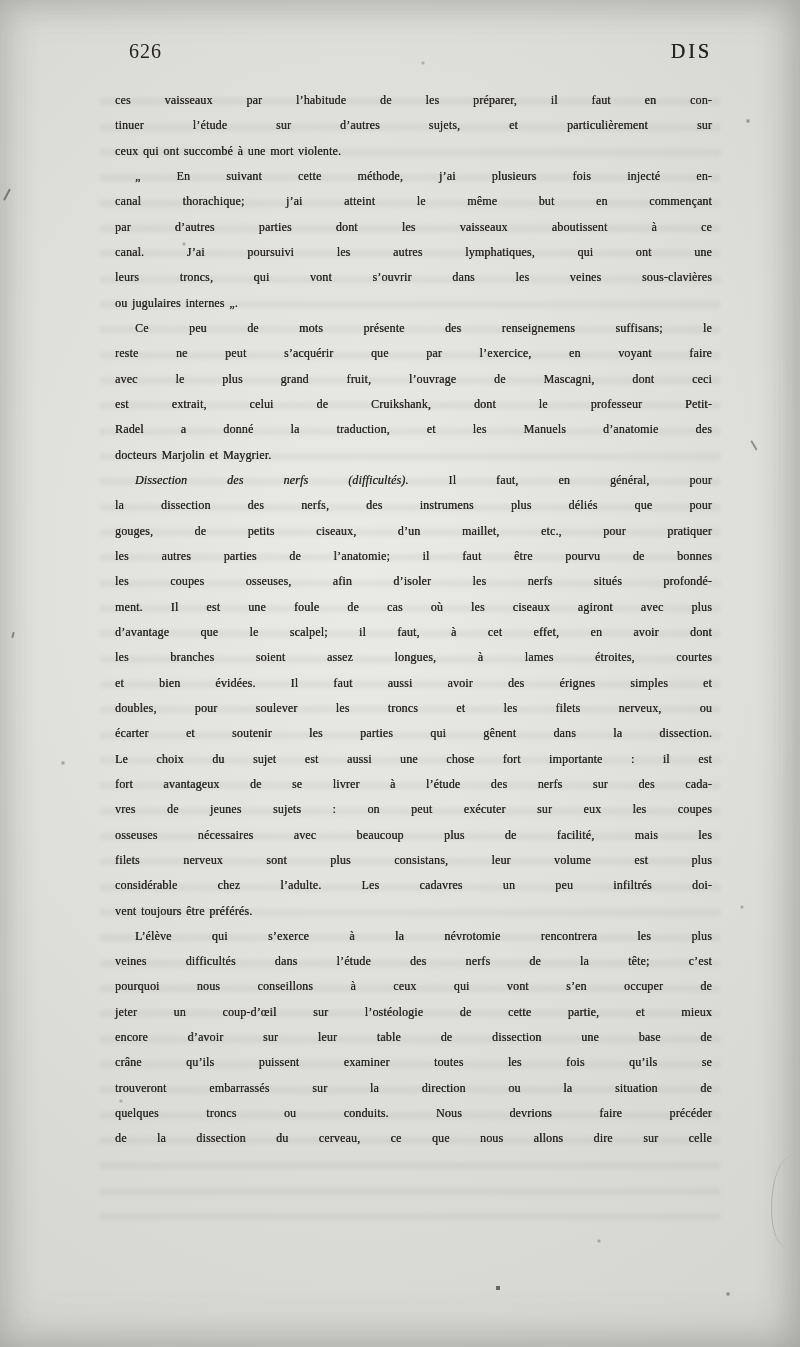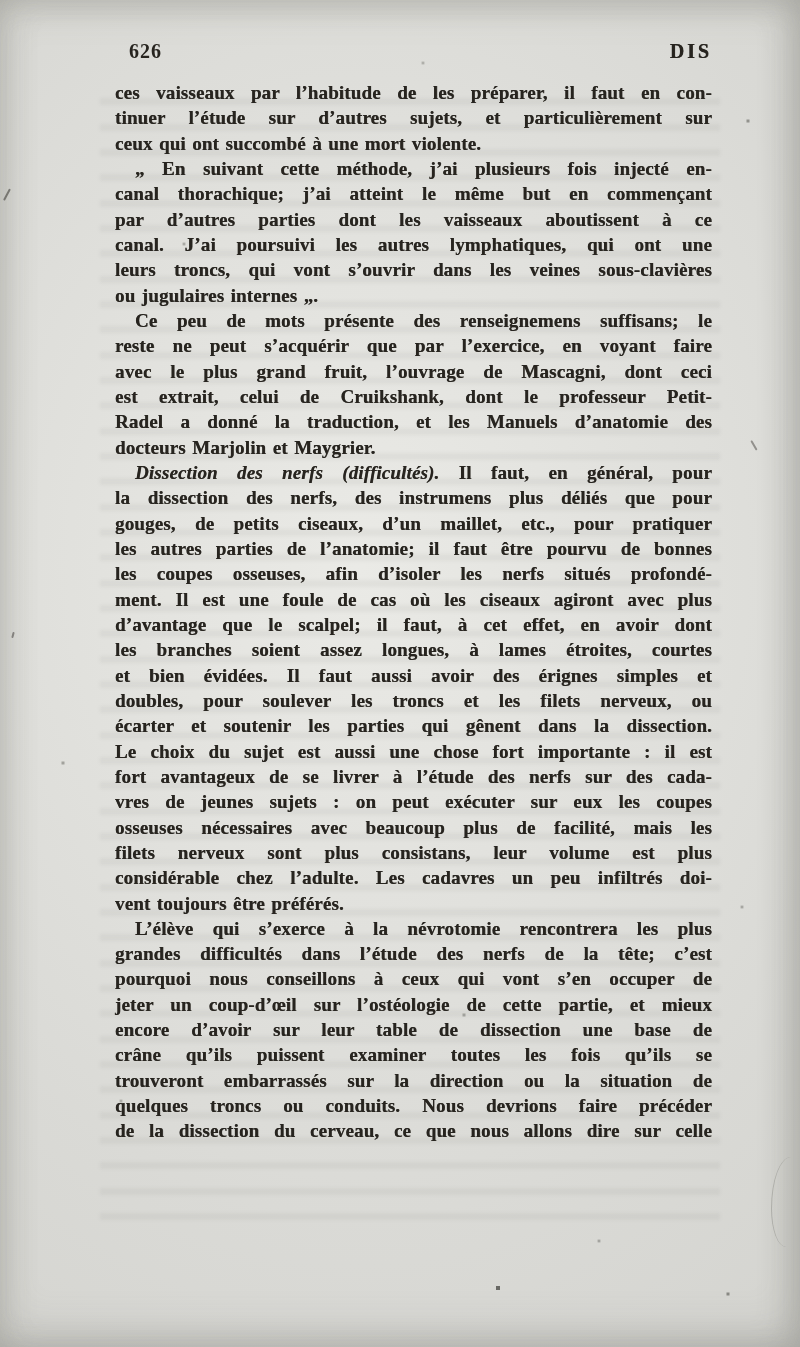--- a/index.html
+++ b/index.html
@@ -12,21 +12,20 @@
     background:
       radial-gradient(ellipse 120% 90% at 45% 42%, rgba(236,236,232,0.9) 0%, rgba(220,220,216,0.4) 55%, rgba(200,200,195,0.55) 100%),
       #d8d8d4;
     box-shadow:
       inset -14px 0 30px rgba(105,105,98,0.20),
       inset 10px 0 30px rgba(120,120,112,0.12),
       inset 0 -18px 40px rgba(115,115,108,0.16),
       inset 0 14px 34px rgba(120,120,112,0.13);
     font-family: "Liberation Serif", "DejaVu Serif", serif;
     color: #27241f;
-    font-weight: bold;
   }
   
   .ghost {
     position: absolute;
     left: 100px; top: 94px; width: 620px; height: 1140px;
     background: repeating-linear-gradient(
       0deg,
       transparent 0px, transparent 14px,
       rgba(104,104,96,0.07) 14px, rgba(104,104,96,0.07) 21px,
       transparent 21px, transparent 25.33px);
@@ -75,22 +74,22 @@
   .page-number {
     position: absolute; left: 14px; top: 0;
     letter-spacing: 1px;
   }
   .running-title {
     position: absolute; left: 0; right: 0; top: 0;
     text-align: right; letter-spacing: 3px;
     text-shadow: 0.3px 0 0 rgba(39,36,31,0.85);
   }
   .text-block {
-    position: absolute; left: 115px; top: 80px; width: 597px;
-    font-size: 19px; line-height: 25.33px;
+    position: absolute; left: 115px; top: 88px; width: 597px;
+    font-size: 12px; line-height: 25.33px;
     letter-spacing: 0.15px; word-spacing: 1.5px;
     text-shadow: 0.3px 0 0 rgba(39,36,31,0.75);
   }
   .paragraph { margin: 0; }
   .line { text-align: justify; text-align-last: justify; }
   .line.short { text-align-last: left; }
   .line.indent { text-indent: 20px; }
   .it { font-style: italic; }
 </style>
 </head>
@@ -146,21 +145,21 @@
         <div class="line">Le choix du sujet est aussi une chose fort importante : il est</div>
         <div class="line">fort avantageux de se livrer à l’étude des nerfs sur des cada-</div>
         <div class="line">vres de jeunes sujets : on peut exécuter sur eux les coupes</div>
         <div class="line">osseuses nécessaires avec beaucoup plus de facilité, mais les</div>
         <div class="line">filets nerveux sont plus consistans, leur volume est plus</div>
         <div class="line">considérable chez l’adulte. Les cadavres un peu infiltrés doi-</div>
         <div class="line short">vent toujours être préférés.</div>
       </div>
       <div class="paragraph">
         <div class="line indent">L’élève qui s’exerce à la névrotomie rencontrera les plus</div>
-        <div class="line">grandes difficultés dans l’étude des nerfs de la tête; c’est</div>
+        <div class="line">veines difficultés dans l’étude des nerfs de la tête; c’est</div>
         <div class="line">pourquoi nous conseillons à ceux qui vont s’en occuper de</div>
         <div class="line">jeter un coup-d’œil sur l’ostéologie de cette partie, et mieux</div>
         <div class="line">encore d’avoir sur leur table de dissection une base de</div>
         <div class="line">crâne qu’ils puissent examiner toutes les fois qu’ils se</div>
         <div class="line">trouveront embarrassés sur la direction ou la situation de</div>
         <div class="line">quelques troncs ou conduits. Nous devrions faire précéder</div>
         <div class="line">de la dissection du cerveau, ce que nous allons dire sur celle</div>
       </div>
     </div>
 </div>

